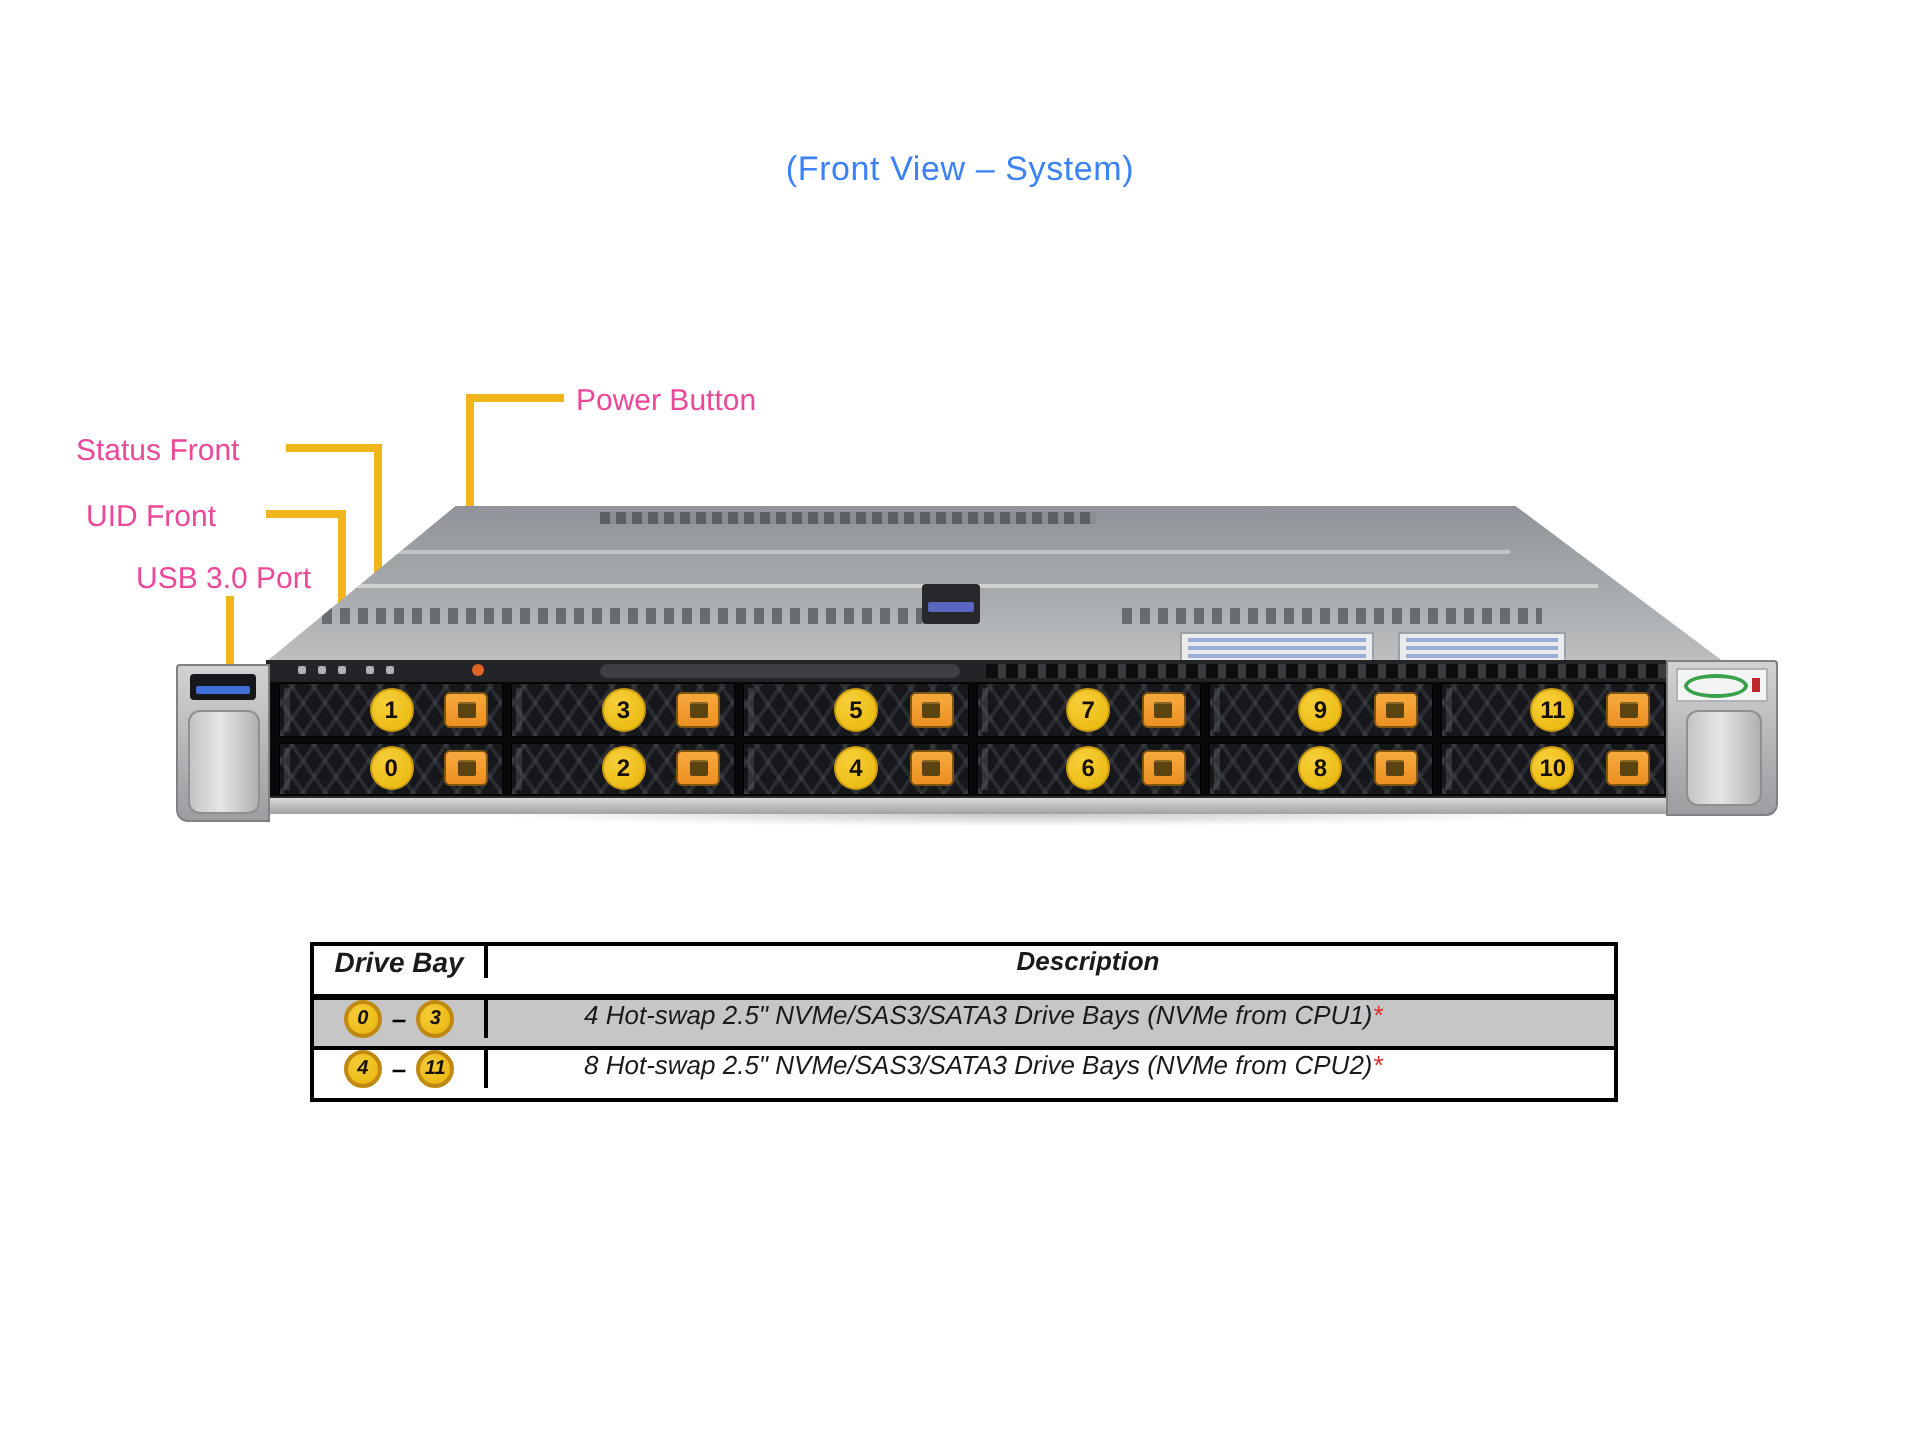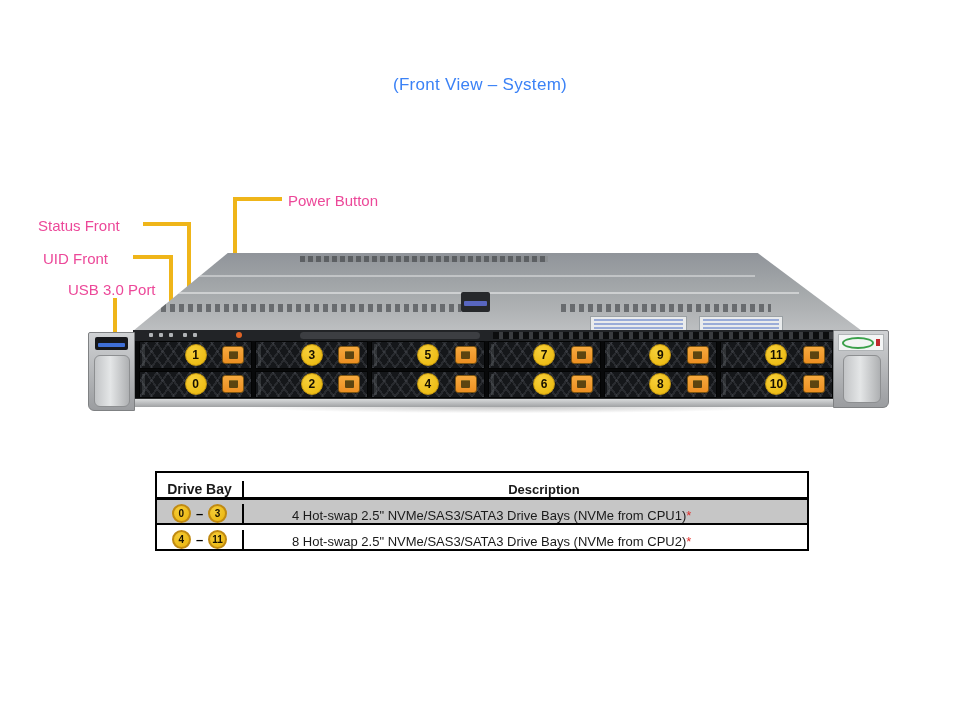--- a/index.html
+++ b/index.html
@@ -88,21 +88,21 @@
               background:linear-gradient(90deg,#c2c4c6,#e4e6e7 45%,#aeb0b2);}
   .hdl-left{left:5px;top:22px;width:34px;height:50px;}
   .hdl-right{left:9px;top:24px;width:36px;height:46px;}
   .logo-sticker{position:absolute;left:4px;top:3px;width:44px;height:15px;background:#f3f5f5;
                 border:1px solid #b0b4b6;display:flex;align-items:center;justify-content:center;gap:2px;}
   .logo-ellipse{width:28px;height:8px;border:2px solid #3aa04a;border-radius:50%;}
   .logo-red{width:4px;height:7px;background:#c0272d;}
 
   
   .spec-table{position:absolute;left:155px;top:471px;width:650px;border:2px solid #000;background:#fff;}
-  .t-row{display:flex;align-items:flex-end;}
+  .t-row{display:flex;align-items:flex-start;font-style:italic;}
   .t-row.t-header{height:24px;border-bottom:3px solid #000;font-weight:bold;font-size:14px;}
   .t-row.t-r1{height:23px;background:#c6c6c6;border-bottom:2px solid #000;}
   .t-row.t-r2{height:24px;background:#ffffff;}
   .col-bay{width:85px;border-right:2px solid #000;display:flex;align-items:center;justify-content:center;gap:5px;}
   .col-desc{flex:1;display:flex;align-items:center;padding-left:11px;font-size:13px;margin-left:37px;}
   .t-header .col-desc{justify-content:center;padding-left:0;}
   .tbadge{width:19px;height:19px;border-radius:50%;box-sizing:border-box;
           background:radial-gradient(circle at 35% 30%,#f5cc38,#edbb17 72%);
           border:2px solid #c08a12;display:flex;align-items:center;justify-content:center;
           font-size:10px;font-weight:bold;color:#161000;}

